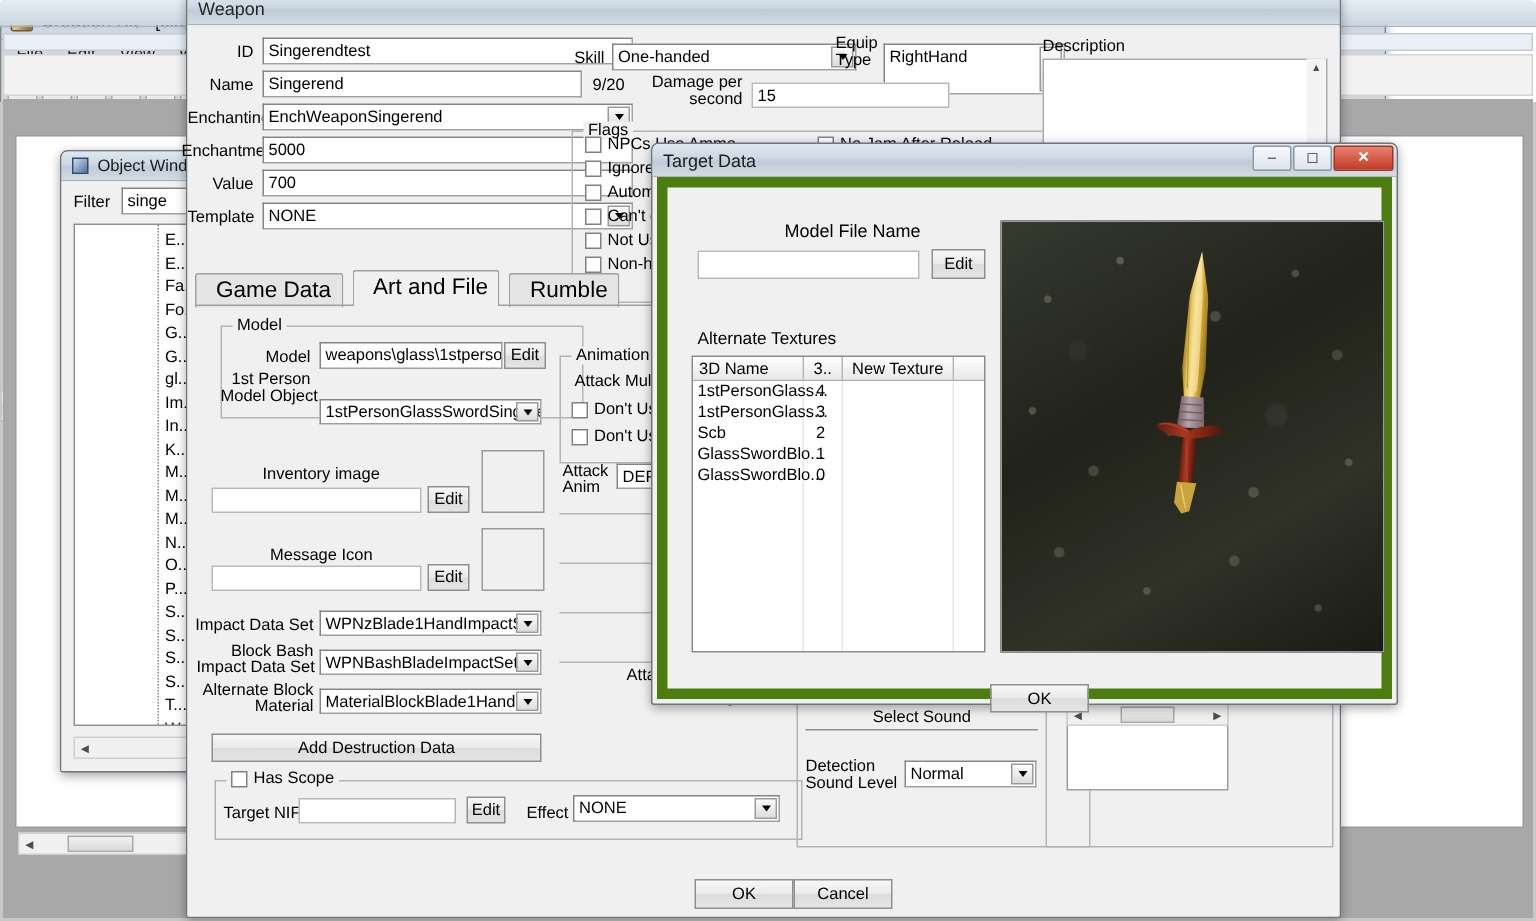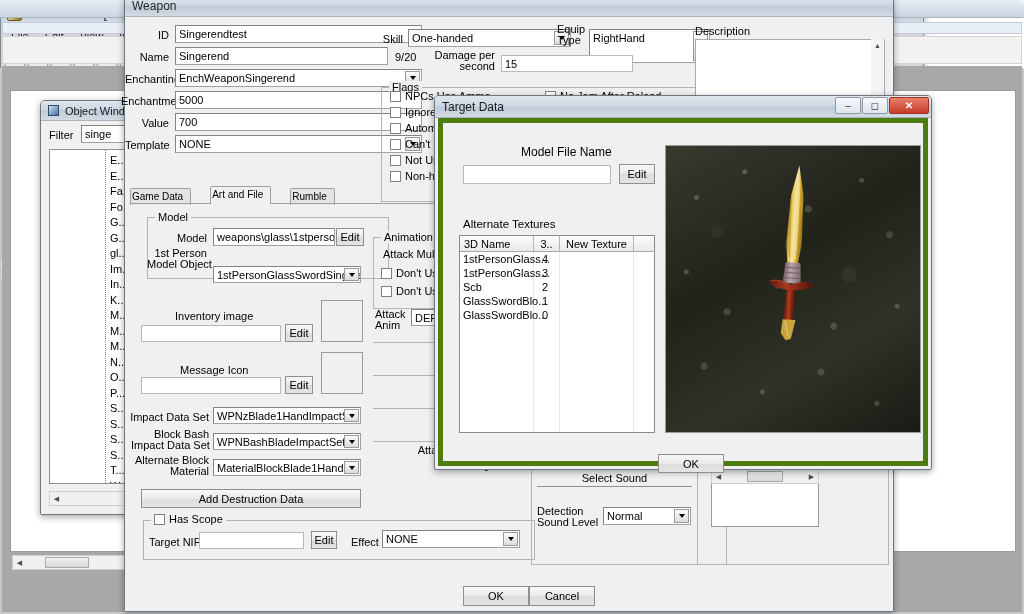--- a/index.html
+++ b/index.html
@@ -110,22 +110,22 @@
   .cb { position:absolute; font-size:11px; white-space:nowrap; display:flex; align-items:center; gap:4px;}
   .cb .box {
     width:11px;height:11px;background:#fff;border:1px solid #808080;
     display:inline-block; flex:none;
   }
   .sep { position:absolute; background:#b4b4b4; height:1px; }
   .tabs { position:absolute; display:flex; align-items:flex-end; height:19px; }
   .tab {
     border:1px solid #a0a0a0; border-bottom:none;
     background:#e4e4e4;
-    padding: 2px 7px 3px 1px;
-    font-size:10px; margin-right:19px;
+    padding: 2px 7px 3px 13px;
+    font-size:15px; margin-right:6px;
     border-radius:2px 2px 0 0;
     position:relative; top:1px;
   }
   .tab.active { background:#f0f0f0; padding-bottom:4px; top:0; z-index:2; }
   .tabline{ position:absolute; height:1px; background:#a0a0a0; }
   .thumb { position:absolute; background:#f0f0f0; border:1px solid #999; }
 
   
   .lv { position:absolute; background:#fff; border:1px solid #8a8a8a; overflow:hidden; }
   .lv-head { display:flex; height:16px; border-bottom:1px solid #a8a8a8; }
@@ -570,21 +570,21 @@
 
   <div class="win" id="modeldata-dlg">
     <div class="titlebar">
       <span class="title-text" style="font-size:12px;">Target Data</span>
       <div class="winbtns">
         <div class="wbtn">–</div>
         <div class="wbtn">◻</div>
         <div class="wbtn close">✕</div>
       </div>
     </div>
-    <div class="clientarea" style="top:22px;left:3px;right:3px;bottom:3px;border:5px solid #4d7c0f;">
+    <div class="clientarea" style="top:22px;left:3px;right:3px;bottom:3px;border:7px solid #4d7c0f;">
 
       <div class="lbl" style="left:78px;top:22px;font-size:12px;">Model File Name</div>
       <div class="inp flat" style="left:20px;top:42px;width:148px;height:19px;"></div>
       <div class="btn" style="left:176px;top:41px;width:36px;height:20px;">Edit</div>
 
       <div class="lbl" style="left:20px;top:95px;font-size:11.5px;">Alternate Textures</div>
 
       <div class="lv" style="left:16px;top:112px;width:196px;height:198px;">
         <div class="lv-head">
           <div style="width:74px;justify-content:flex-start;padding-left:4px;">3D Name</div>

